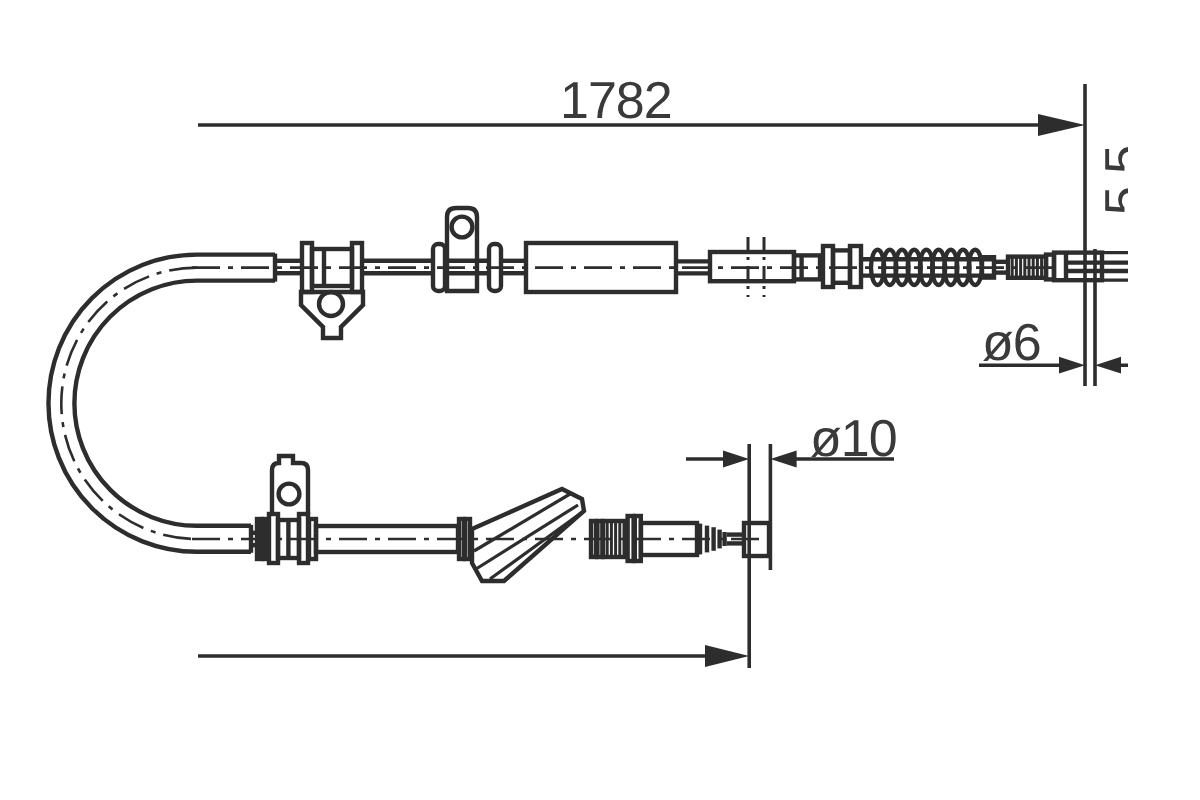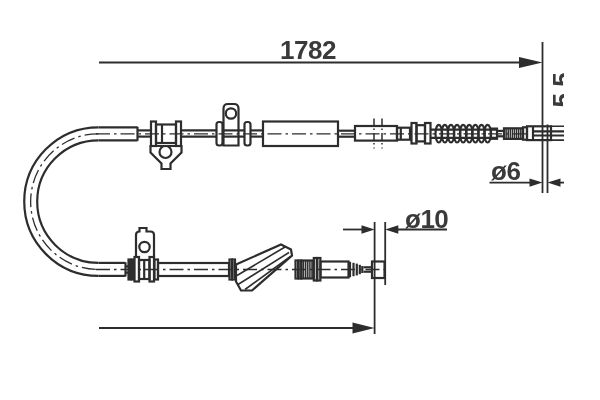--- a/index.html
+++ b/index.html
@@ -1,17 +1,17 @@
 <!DOCTYPE html>
 <html><head>
 <meta charset="utf-8">
 <style>
   html,body{margin:0;padding:0;background:#fff;}
   .stage{position:relative;width:564px;height:400px;background:#ffffff;overflow:hidden;
-         font-family:"Liberation Sans", sans-serif;font-weight:bold;}
+         font-family:"Liberation Sans", sans-serif;}
   svg{display:block;}
   .ln   {stroke:#2d2d2d;stroke-width:2.2;fill:none;}
   .thin {stroke:#2d2d2d;stroke-width:1.6;fill:none;}
   .dim  {stroke:#2d2d2d;stroke-width:1.8;fill:none;}
   .cl   {stroke:#2d2d2d;stroke-width:1.3;fill:none;stroke-dasharray:14 4 2.5 4;}
   .brk  {stroke:#2d2d2d;stroke-width:1.5;fill:none;stroke-dasharray:7 3 1.5 3;}
   .hatch{stroke:#2d2d2d;stroke-width:1.5;fill:none;}
   .arr  {fill:#2d2d2d;stroke:none;}
   .lbl  {font-family:"Liberation Sans", sans-serif;font-size:26px;fill:#3a3a3a;
          letter-spacing:-0.5px;}

